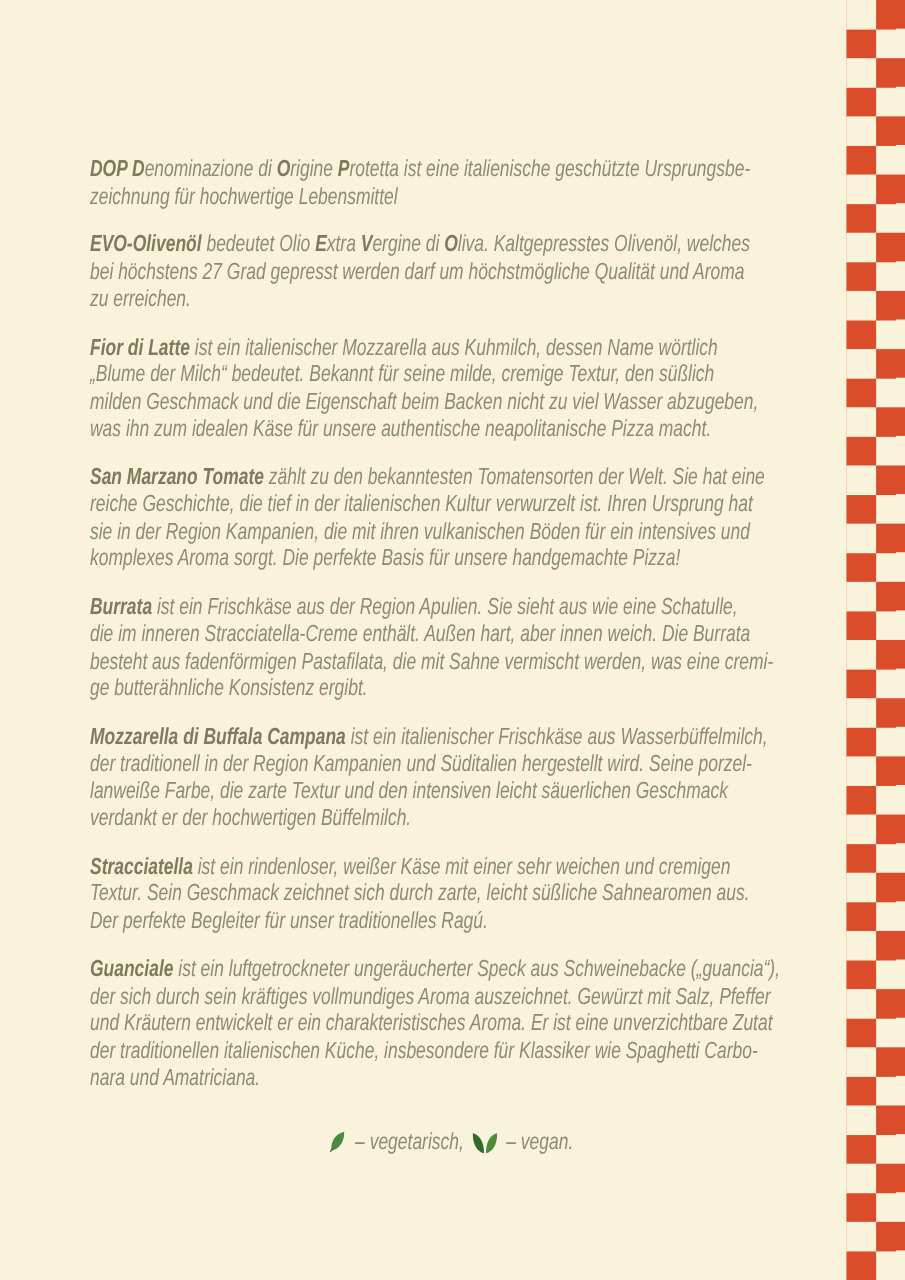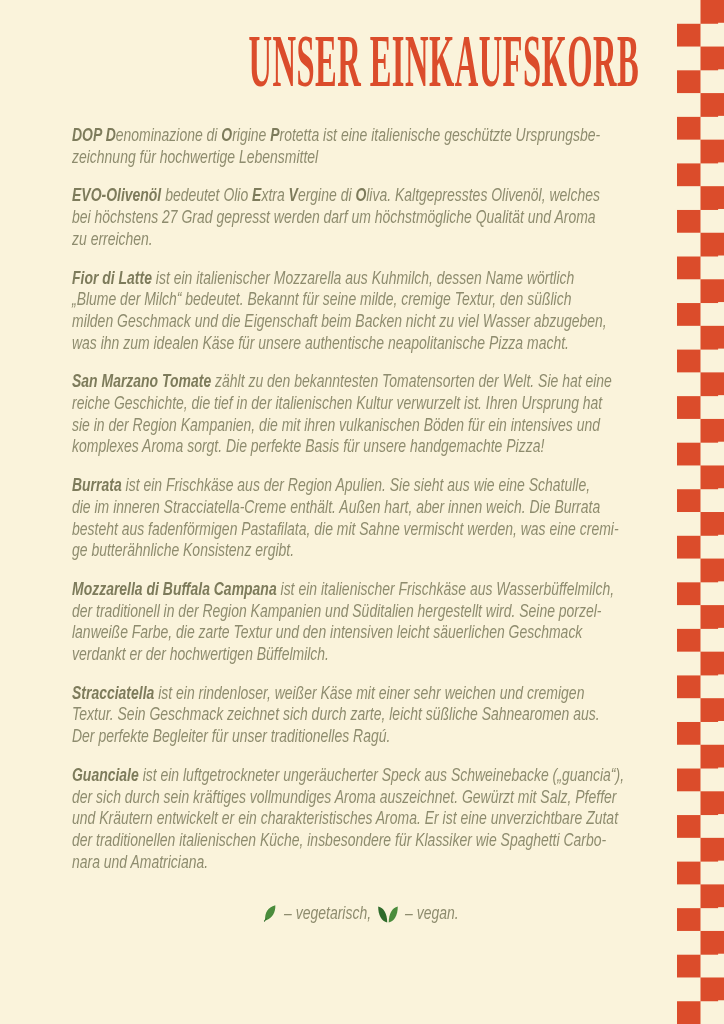--- a/index.html
+++ b/index.html
@@ -81,23 +81,20 @@
   }
   .legend-row svg{display:block;}
 </style>
 </head>
 <body>
 
 <div class="page">
 
   <div class="checker-border"></div>
 
-  <div class="title-wrap">
-    <h1 class="page-title">UNSER EINKAUFSKORB</h1>
-  </div>
 
   <div class="text-block" id="paragraphs">
 
   <p class="body-paragraph"><span class="seg bold">DOP D</span><span class="seg">enominazione di </span><span class="seg bold">O</span><span class="seg">rigine </span><span class="seg bold">P</span><span class="seg">rotetta ist eine italienische geschützte Ursprungsbe-
 zeichnung für hochwertige Lebensmittel</span></p>
       <p class="body-paragraph"><span class="seg bold">EVO-Olivenöl</span><span class="seg"> bedeutet Olio </span><span class="seg bold">E</span><span class="seg">xtra </span><span class="seg bold">V</span><span class="seg">ergine di </span><span class="seg bold">O</span><span class="seg">liva. Kaltgepresstes Olivenöl, welches
 bei höchstens 27 Grad gepresst werden darf um höchstmögliche Qualität und Aroma
 zu erreichen.</span></p>
       <p class="body-paragraph"><span class="seg bold">Fior di Latte</span><span class="seg"> ist ein italienischer Mozzarella aus Kuhmilch, dessen Name wörtlich
 „Blume der Milch“ bedeutet. Bekannt für seine milde, cremige Textur, den süßlich

